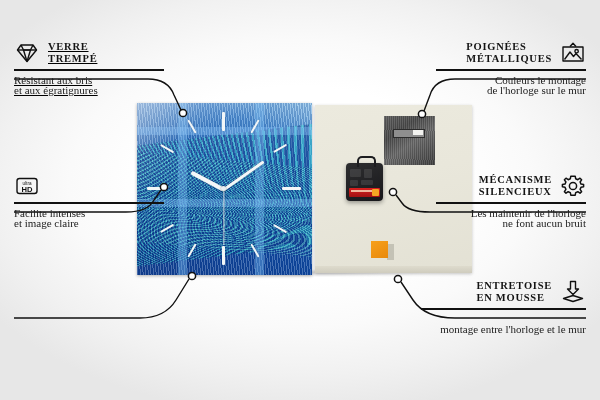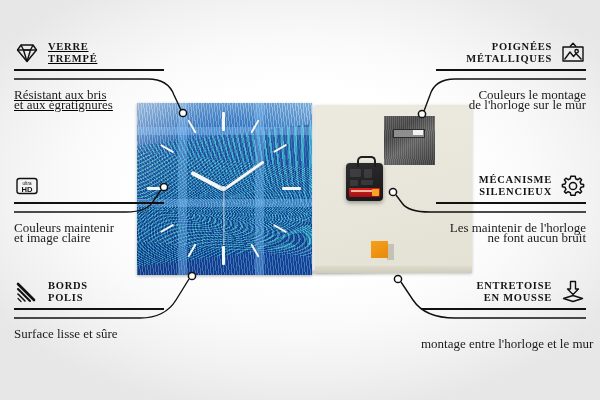--- a/index.html
+++ b/index.html
@@ -78,23 +78,23 @@
   .foam{position:absolute;left:56px;top:136px;width:17px;height:17px;background:linear-gradient(150deg,#f7a01b,#e8890c);}
   .foam-sh{position:absolute;left:72px;top:139px;width:7px;height:16px;background:rgba(120,118,105,.30);}
   
   .callout{position:absolute;}
   .co-head{display:flex;align-items:center;gap:8px;}
   .co-right .co-head{justify-content:flex-end;}
   .co-title{
     font-size:10.5px;font-weight:700;letter-spacing:.75px;color:#141414;
     line-height:12.5px;text-transform:uppercase;white-space:nowrap;
   }
-  .co-right .co-title{text-align:right;}
+  .co-right .co-title{text-align:left;}
   .co-rule{height:1.5px;background:#111;margin-top:3px;}
-  .co-desc{font-size:13px;line-height:10.5px;color:#1b1b1b;margin-top:19px;white-space:nowrap;}
+  .co-desc{font-size:11px;line-height:10.5px;color:#1b1b1b;margin-top:4px;white-space:nowrap;}
   .co-right .co-desc{text-align:right;}
   .ico{width:26px;height:26px;flex:0 0 26px;display:block;}
   .ico svg{display:block;width:26px;height:26px;}
   svg.conn{position:absolute;overflow:visible;pointer-events:none;}
   .conn path{fill:none;stroke:#111;stroke-width:1.4;}
   .conn circle{fill:#fff;stroke:#111;stroke-width:1.5;}
 </style>
 </head>
 <body>
 
@@ -205,45 +205,24 @@
       <span class="ico">
         <svg viewBox="0 0 26 26">
           <rect x="3" y="5.5" width="20" height="15" rx="2.5" fill="none" stroke="#111" stroke-width="1.4"></rect>
           <text x="13" y="12" font-family="Liberation Sans, sans-serif" font-size="4.6" text-anchor="middle" fill="#111">ultra</text>
           <text x="13" y="18.6" font-family="Liberation Sans, sans-serif" font-size="7.6" font-weight="bold" text-anchor="middle" fill="#111">HD</text>
         </svg>
       </span>
     </div>
     <div class="co-rule" style="width:150px;"></div>
     <div class="co-desc">
-      <span>Couleurs maintenir</span><br><span>et image claire</span>
-    </div>
-  </div>
-
-  <div class="callout co-left" style="left:14px;top:279px;width:150px;">
-    <div class="co-head">
-      <span class="ico">
-        <svg viewBox="0 0 26 26">
-            <g stroke="#111" stroke-linecap="round">
-          <path d="M4 5 L20 21" stroke-width="2.6"></path>
-          <path d="M4 10 L16 22" stroke-width="2.1"></path>
-          <path d="M4 15 L11 22" stroke-width="1.6"></path>
-          <path d="M4 19.5 L7 22.5" stroke-width="1.2"></path>
-        </g>
-          </svg>
-      </span>
-      <span class="co-title">
-        <span>BORDS</span><br><span>POLIS</span>
-      </span>
-    </div>
-    <div class="co-rule" style="width:150px;"></div>
-    <div class="co-desc">
-      <span>Surface lisse et sûre</span>
-    </div>
-  </div>
+      <span>Facilite intenses</span><br><span>et image claire</span>
+    </div>
+  </div>
+
 
   <div class="callout co-right" style="left:436px;top:40px;width:150px;">
     <div class="co-head">
       <span class="co-title">
         <span>POIGNÉES</span><br><span>MÉTALLIQUES</span>
       </span>
       <span class="ico">
         <svg viewBox="0 0 26 26">
             <g fill="none" stroke="#111" stroke-width="1.4" stroke-linejoin="round">
           <path d="M10 6.5 L13 3.2 L16 6.5"></path>

